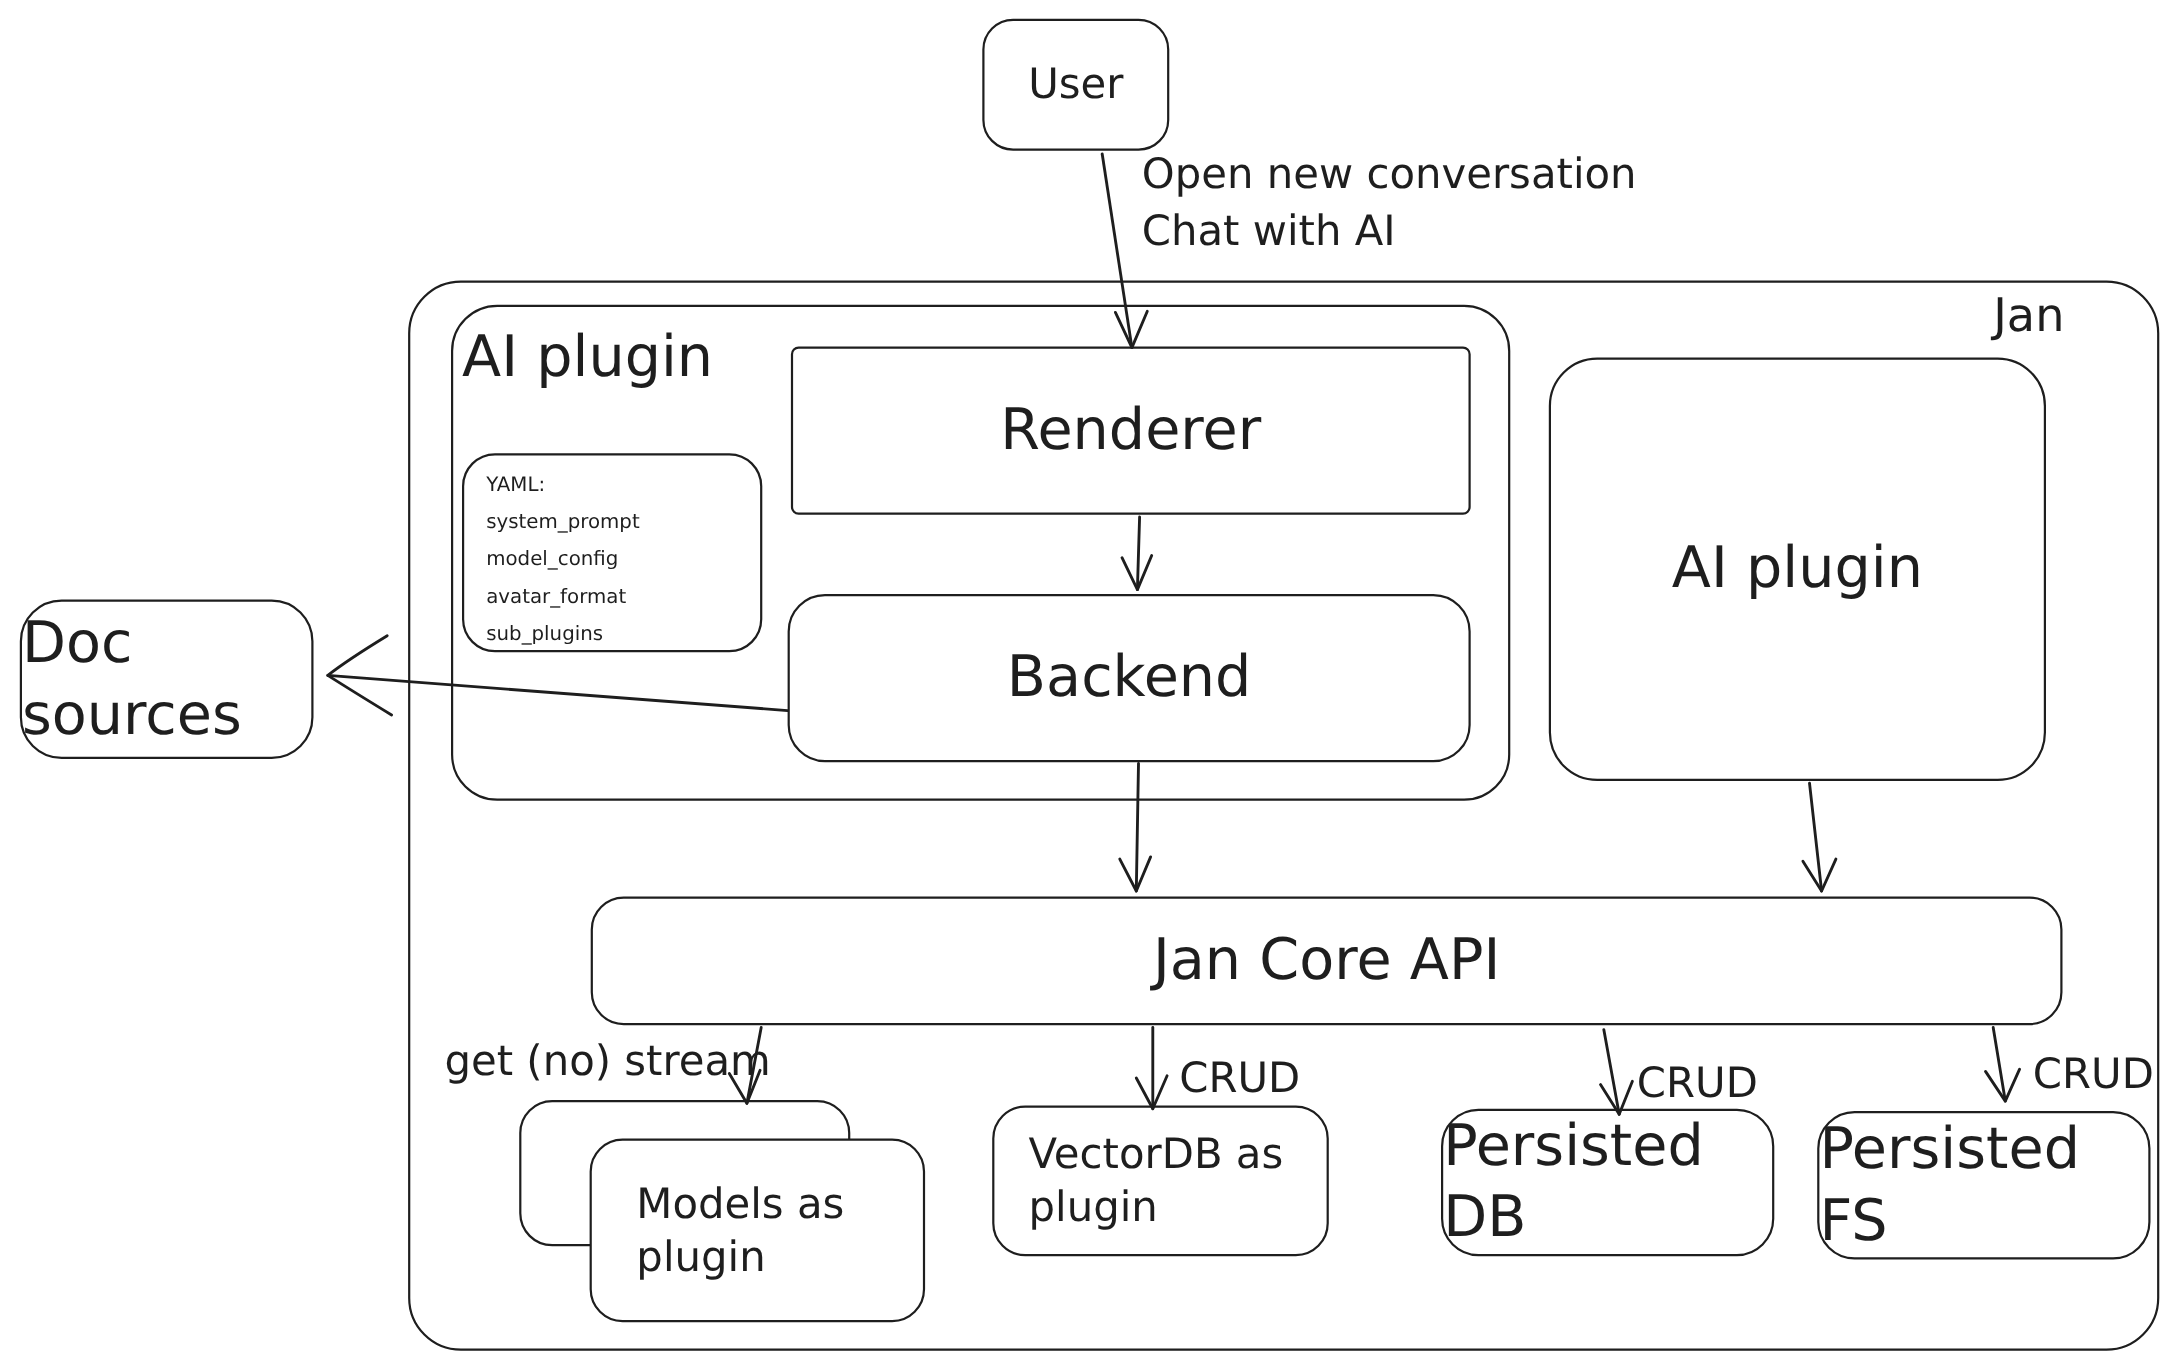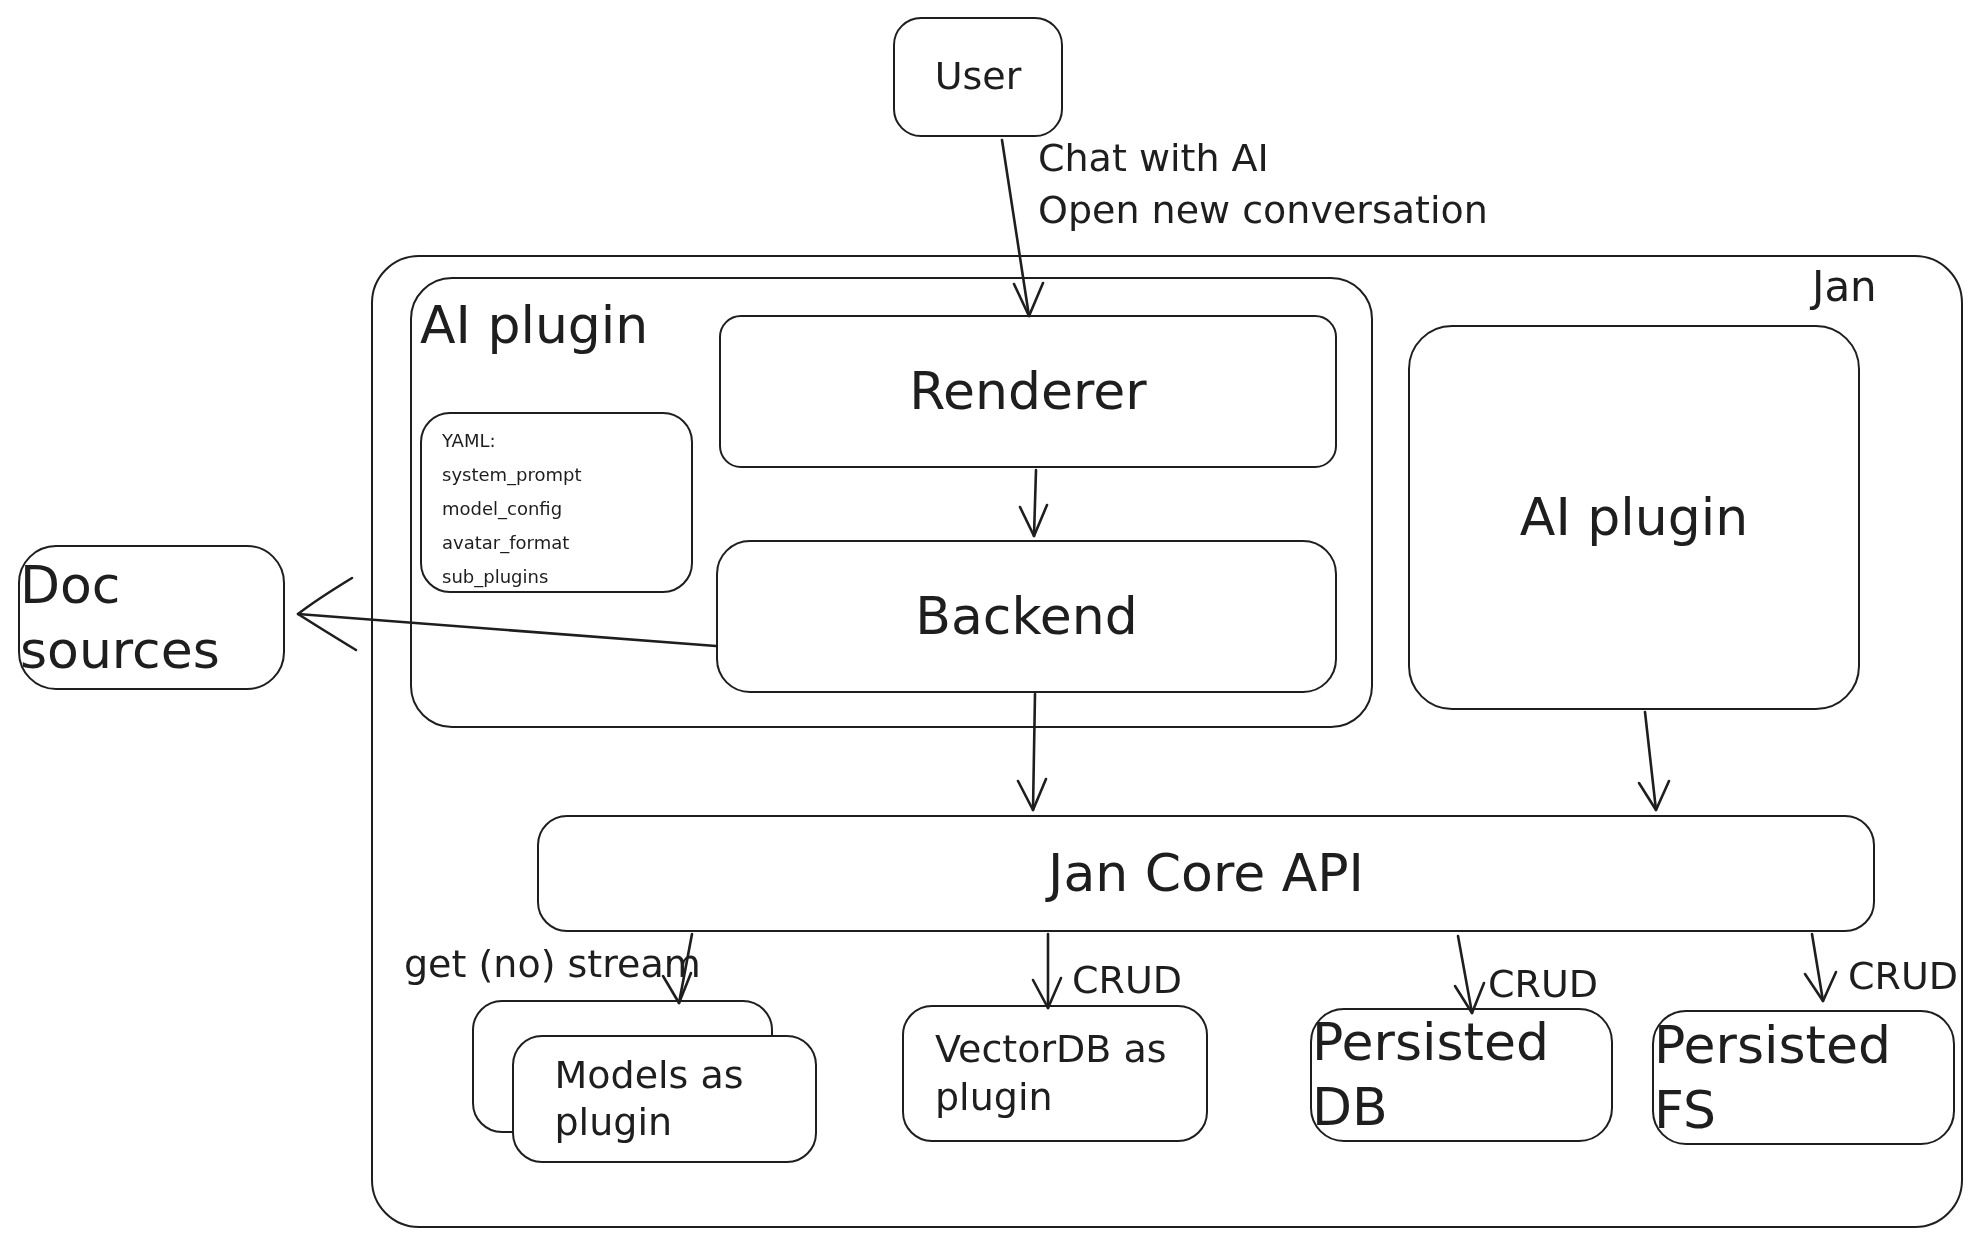--- a/index.html
+++ b/index.html
@@ -54,21 +54,21 @@
   <div class="container-box" style="left:371px;top:255px;width:1592px;height:973px;border-radius:48px;"></div>
   <div class="floating-label f42" style="left:1812px;top:262px;">Jan</div>
 
   <div class="container-box" style="left:410px;top:277px;width:963px;height:451px;border-radius:42px;"></div>
   <div class="floating-label f40" style="left:420px;top:295px;">AI plugin</div>
 
   <div class="node f38" style="left:893px;top:17px;width:170px;height:120px;border-radius:28px;">
     <span class="lbl">User</span>
   </div>
 
-  <div class="node f40" style="left:719px;top:315px;width:618px;height:153px;border-radius:22px;">
+  <div class="node f40" style="left:719px;top:315px;width:618px;height:153px;border-radius:7px;">
     <span class="lbl">Renderer</span>
   </div>
 
   <div class="yaml-note" style="left:420px;top:412px;width:273px;height:181px;border-radius:30px;">
     <div>YAML:</div>
     <div>system_prompt</div>
     <div>model_config</div>
     <div>avatar_format</div>
     <div>sub_plugins</div>
   </div>
@@ -83,39 +83,39 @@
 
   <div class="node f40" style="left:18px;top:545px;width:267px;height:145px;border-radius:38px;">
     <span class="lbl">Doc sources</span>
   </div>
 
   <div class="node f40" style="left:537px;top:815px;width:1338px;height:117px;border-radius:30px;">
     <span class="lbl">Jan Core API</span>
   </div>
 
   <div class="container-box" style="left:472px;top:1000px;width:301px;height:133px;border-radius:30px;background:#ffffff;"></div>
-  <div class="node f38 two-line" style="left:512px;top:1035px;width:305px;height:128px;border-radius:30px;">
+  <div class="node f38 two-line" style="left:536px;top:1035px;width:305px;height:167px;border-radius:30px;">
     <span class="lbl" style="width:220px;">Models as plugin</span>
   </div>
 
   <div class="node f38 two-line" style="left:902px;top:1005px;width:306px;height:137px;border-radius:30px;">
     <span class="lbl" style="width:240px;">VectorDB as plugin</span>
   </div>
 
   <div class="node f40" style="left:1310px;top:1008px;width:303px;height:134px;border-radius:34px;">
     <span class="lbl">Persisted DB</span>
   </div>
 
   <div class="node f40" style="left:1652px;top:1010px;width:303px;height:135px;border-radius:34px;">
     <span class="lbl">Persisted FS</span>
   </div>
 
   <div class="floating-label f38" style="left:1038px;top:132px;line-height:52px;">
+    <div>Open new conversation</div>
     <div>Chat with AI</div>
-    <div>Open new conversation</div>
   </div>
 
   <div class="floating-label f38" style="left:372px;top:942px;padding-left:32px;">get (no) stream</div>
 
   <div class="floating-label f38" style="left:1072px;top:958px;">CRUD</div>
 
   <div class="floating-label f38" style="left:1488px;top:962px;">CRUD</div>
 
   <div class="floating-label f38" style="left:1848px;top:954px;">CRUD</div>
 

